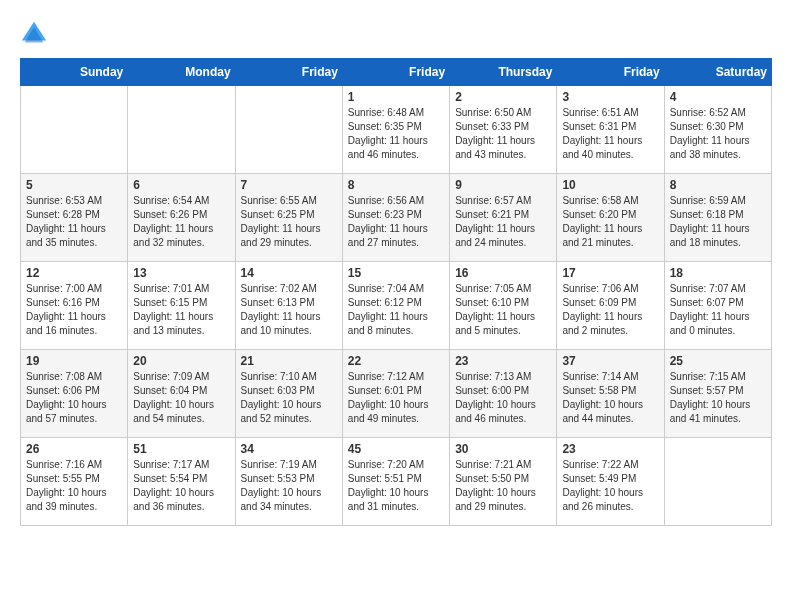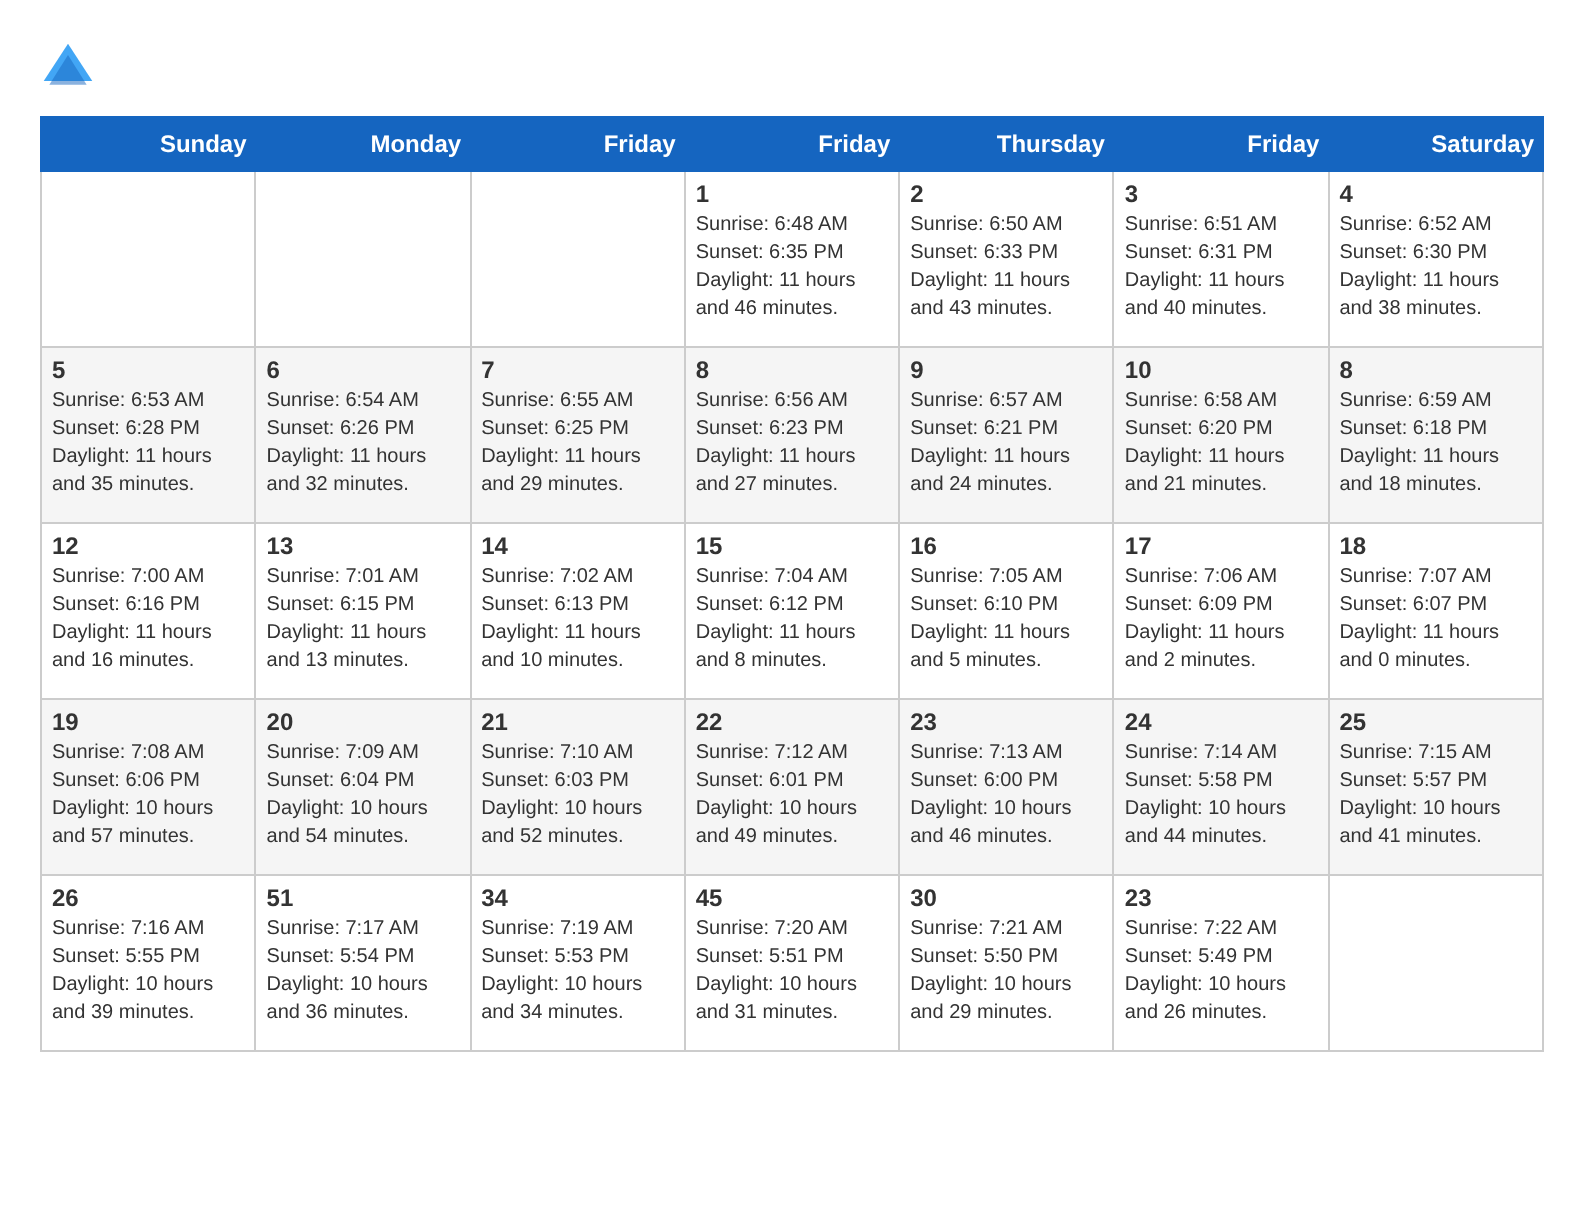--- a/index.html
+++ b/index.html
@@ -225,21 +225,21 @@
         </td>
         <td>
           <span class="day-num">22</span>
           <div class="day-info">Sunrise: 7:12 AM<br>Sunset: 6:01 PM<br>Daylight: 10 hours<br>and 49 minutes.</div>
         </td>
         <td>
           <span class="day-num">23</span>
           <div class="day-info">Sunrise: 7:13 AM<br>Sunset: 6:00 PM<br>Daylight: 10 hours<br>and 46 minutes.</div>
         </td>
         <td>
-          <span class="day-num">24</span>
+          <span class="day-num">37</span>
           <div class="day-info">Sunrise: 7:14 AM<br>Sunset: 5:58 PM<br>Daylight: 10 hours<br>and 44 minutes.</div>
         </td>
         <td>
           <span class="day-num">25</span>
           <div class="day-info">Sunrise: 7:15 AM<br>Sunset: 5:57 PM<br>Daylight: 10 hours<br>and 41 minutes.</div>
         </td>
       </tr>
       <tr>
         <td>
           <span class="day-num">26</span>

